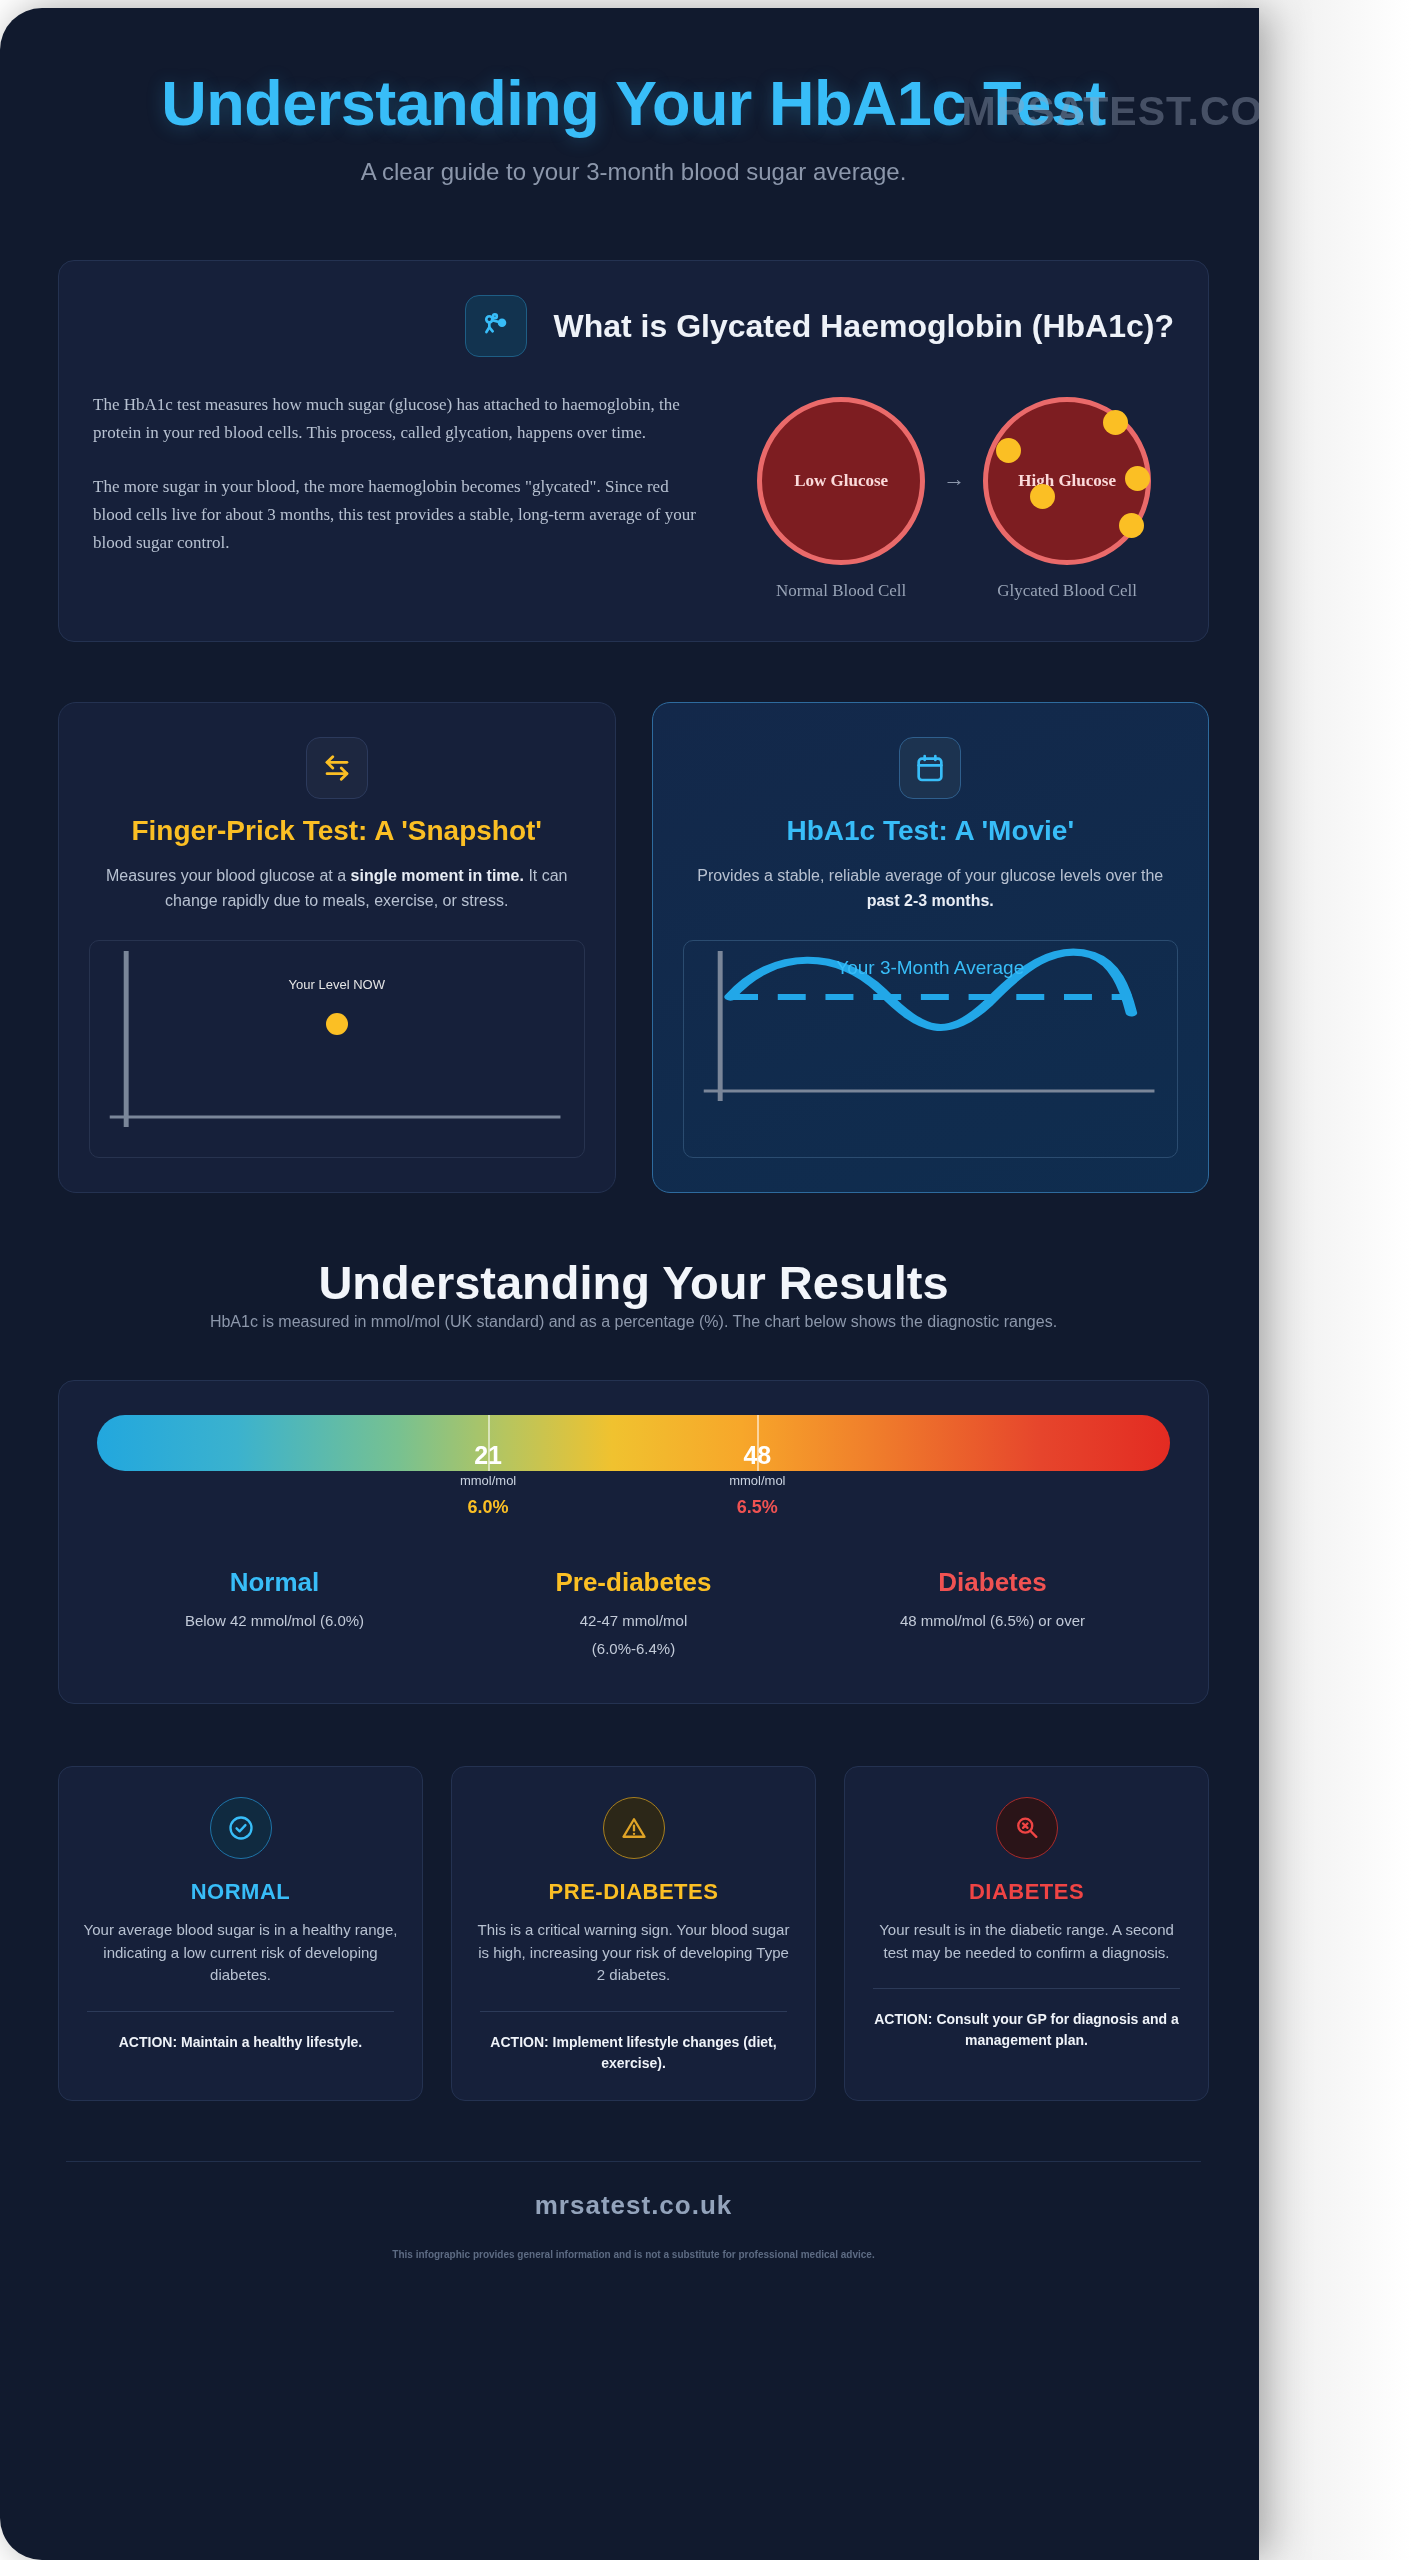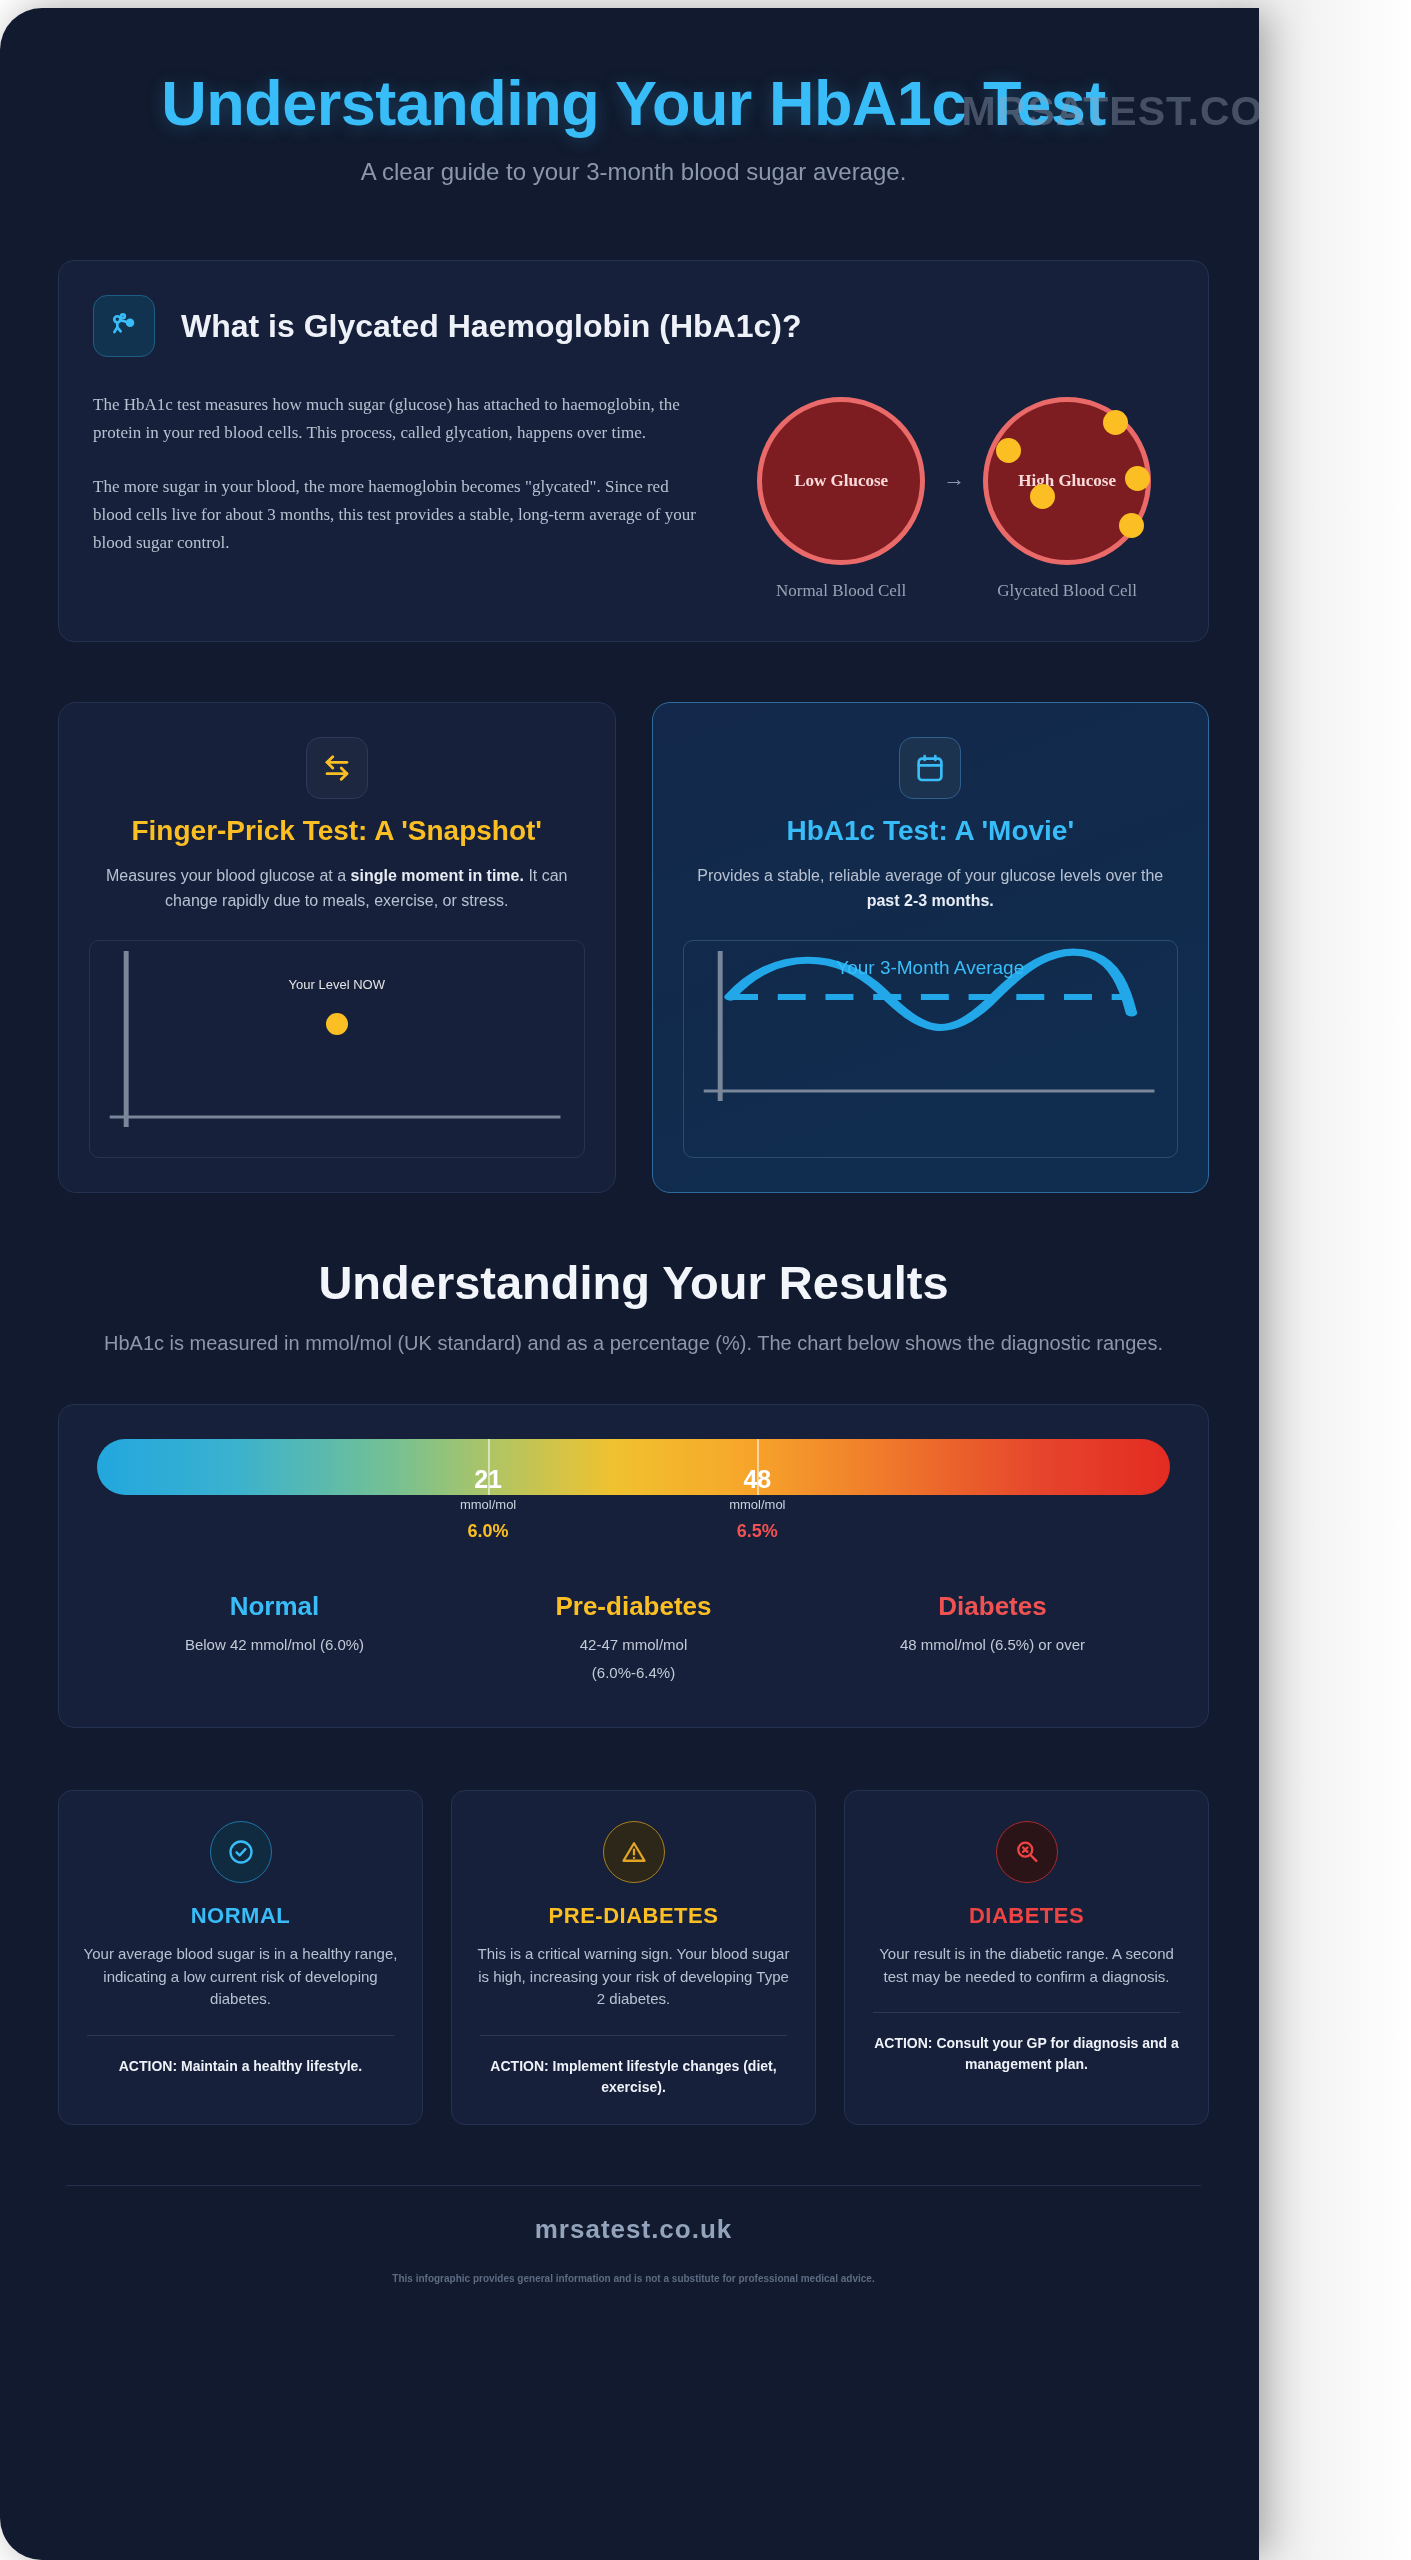--- a/index.html
+++ b/index.html
@@ -46,21 +46,21 @@
 
   
   .card {
     background: #16203a;
     border: 1px solid #243251;
     border-radius: 16px;
   }
 
   
   .sec1 { margin-top: 74px; padding: 34px 34px 40px 34px; }
-  .sec1-head { display: flex; align-items: center; gap: 26px; }
+  .sec1-head { display: flex; align-items: center; gap: 26px; justify-content: flex-end; }
   .icon-box {
     width: 62px; height: 62px; border-radius: 14px;
     background: #12334f; border: 1px solid #1e5e85;
     display: flex; align-items: center; justify-content: center;
     flex: none;
   }
   .sec1-head h2 { font-size: 32px; font-weight: bold; color: #eef2f8; }
   .sec1-body { display: flex; gap: 34px; margin-top: 34px; font-family: Liberation Serif, serif; }
   .sec1-text { flex: 1 1 58%; }
   .sec1-text p { font-size: 17px; line-height: 1.65; color: #b7c1d1; }
@@ -119,21 +119,21 @@
     width: 22px; height: 22px; border-radius: 50%; background: #fbbf24;
   }
   .mc-label-avg {
     position: absolute; left: 0; right: 0; top: 16px;
     font-size: 19px; color: #38bdf8; text-align: center;
   }
 
   
   .results-head { text-align: center; margin-top: 62px; }
   .results-head h2 { font-size: 47px; font-weight: bold; color: #f2f5fa; }
-  .results-head p { margin-top: 18px; font-size: 20px; line-height: 1.5; color: #8c97ab; }
+  .results-head p { font-size: 16px; line-height: 1.5; color: #8c97ab; }
 
   
   .scale-card { margin-top: 46px; padding: 34px 36px 44px 36px; }
   .bar-wrap { position: relative; padding: 0 2px; }
   .bar {
     height: 56px; border-radius: 28px;
     background: linear-gradient(90deg,
       #2bb0e0 0%, #3bb3cf 12%, #6bbf9a 26%, #9fc46f 36%,
       #d8c24d 46%, #f6c game 0%);
   }

